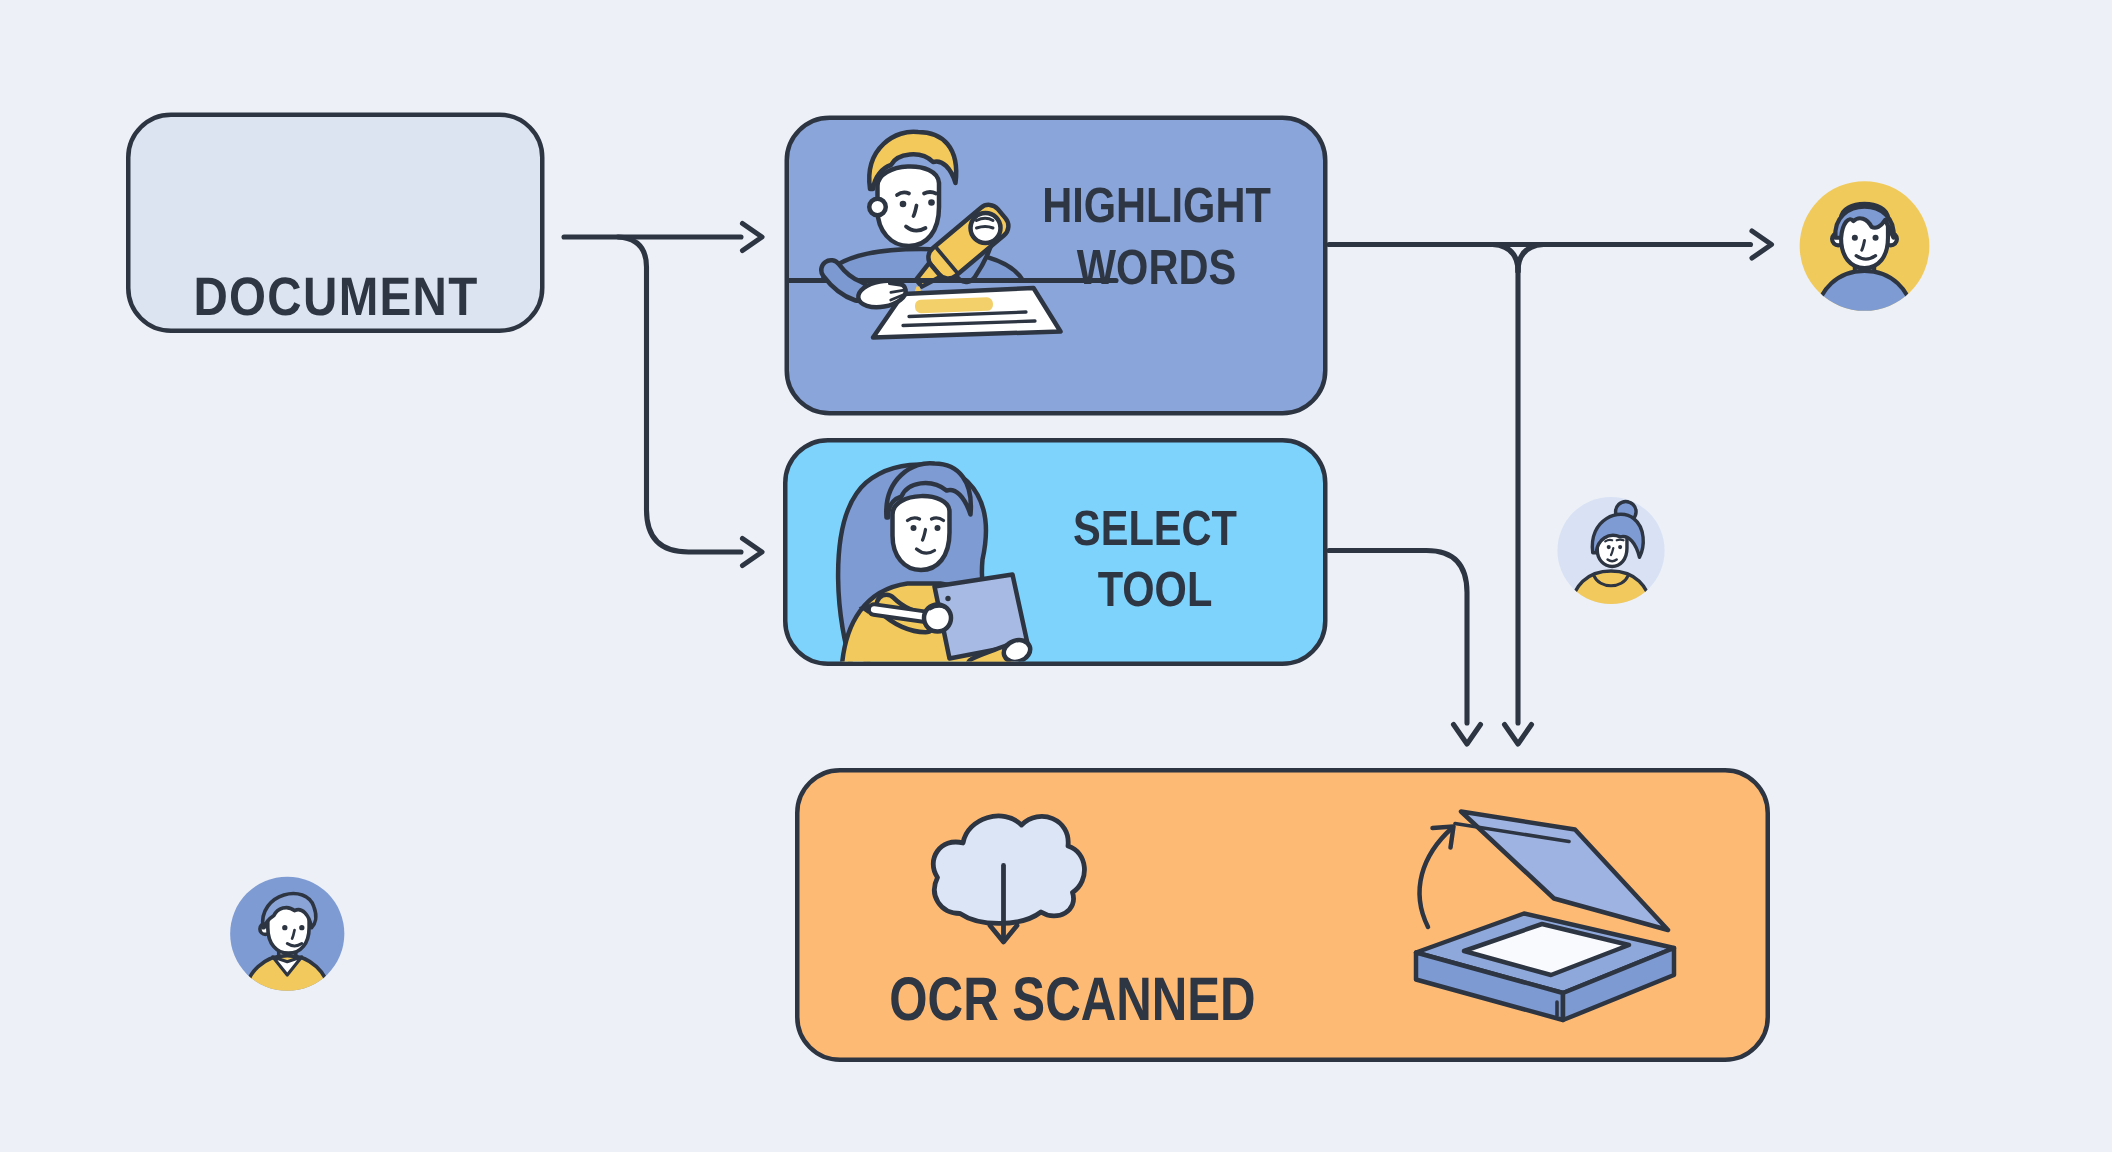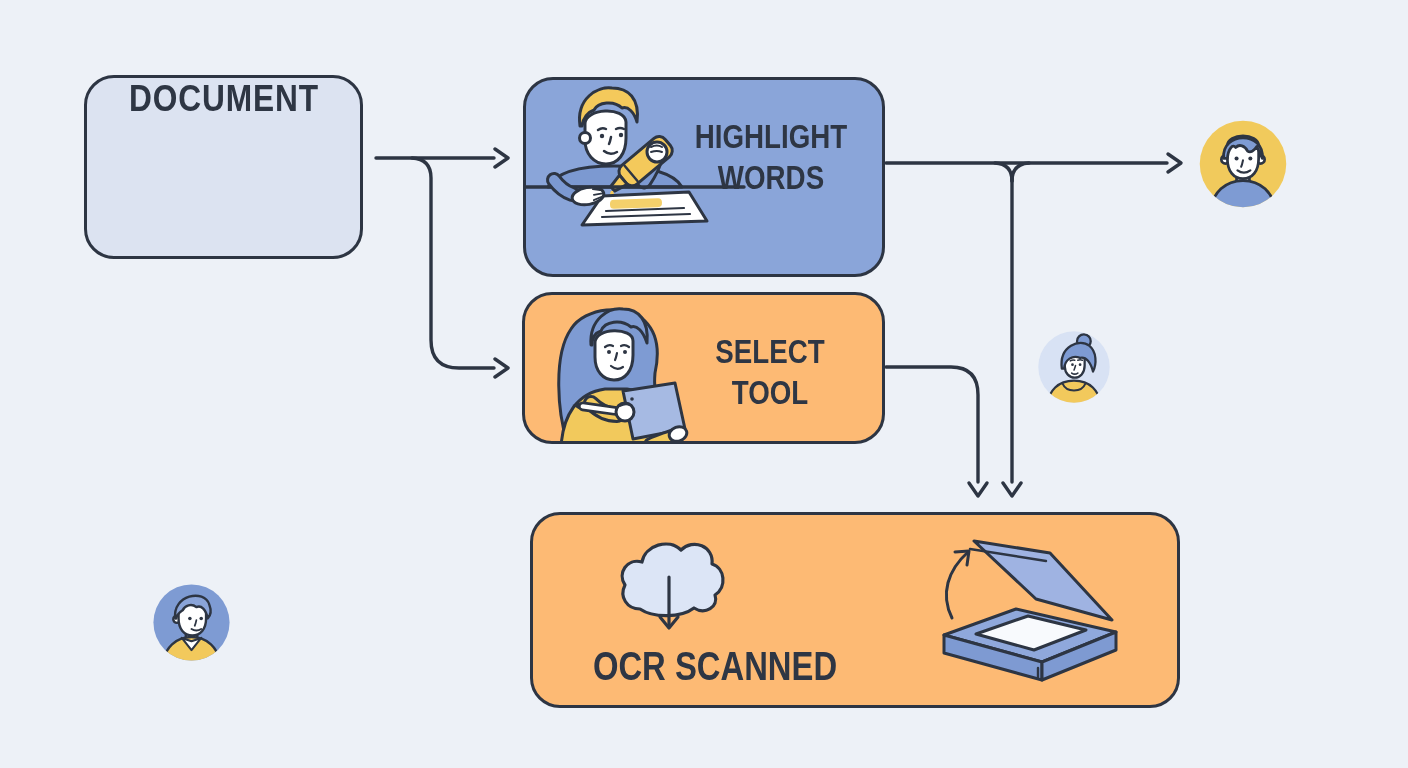--- a/index.html
+++ b/index.html
@@ -1,23 +1,23 @@
 <!DOCTYPE html>
 <html><head>
 <meta charset="utf-8">
 <style>
   html,body{margin:0;padding:0;}
   body{background:#e4e8ee;font-family:"Liberation Sans", sans-serif;}
   .stage{position:relative;width:1408px;height:768px;background:#EDF1F7;overflow:hidden;}
   .connectors{position:absolute;left:0;top:0;z-index:1;pointer-events:none;}
   .edge{fill:none;stroke:#2D3543;stroke-width:3.4;stroke-linecap:round;stroke-linejoin:round;}
   .node{position:absolute;box-sizing:border-box;border:3px solid #2D3543;border-radius:30px;overflow:hidden;z-index:2;}
-  .node-document{left:84px;top:75px;width:279px;height:184px;background:#DCE3F1;display:flex;align-items:flex-start;justify-content:center;}
+  .node-document{left:84px;top:75px;width:279px;height:147px;background:#DCE3F1;display:flex;align-items:flex-end;justify-content:center;}
   .node-highlight{left:523px;top:77px;width:362px;height:200px;background:#8AA5D9;}
-  .node-select{left:522px;top:292px;width:363px;height:152px;background:#fdba74;}
+  .node-select{left:522px;top:292px;width:363px;height:152px;background:#7dd3fc;}
   .node-ocr{left:530px;top:512px;width:650px;height:196px;background:#fdba74;}
   .lbl{color:#2E3644;font-weight:600;white-space:nowrap;}
   .lbl-doc{font-size:36px;letter-spacing:1px;transform:scaleX(0.88);}
   .lbl-two{position:absolute;left:130px;top:36px;width:230px;text-align:center;font-size:33px;line-height:41px;transform:scaleX(0.84);transform-origin:50% 50%;}
   .lbl-two span{display:block;}
   .lbl-ocr{position:absolute;left:0;top:130px;width:364px;text-align:center;font-size:41px;line-height:42px;transform:scaleX(0.8);transform-origin:50% 50%;}
   .illus{position:absolute;}
   .avatar{position:absolute;z-index:2;}
 </style>
 </head>

